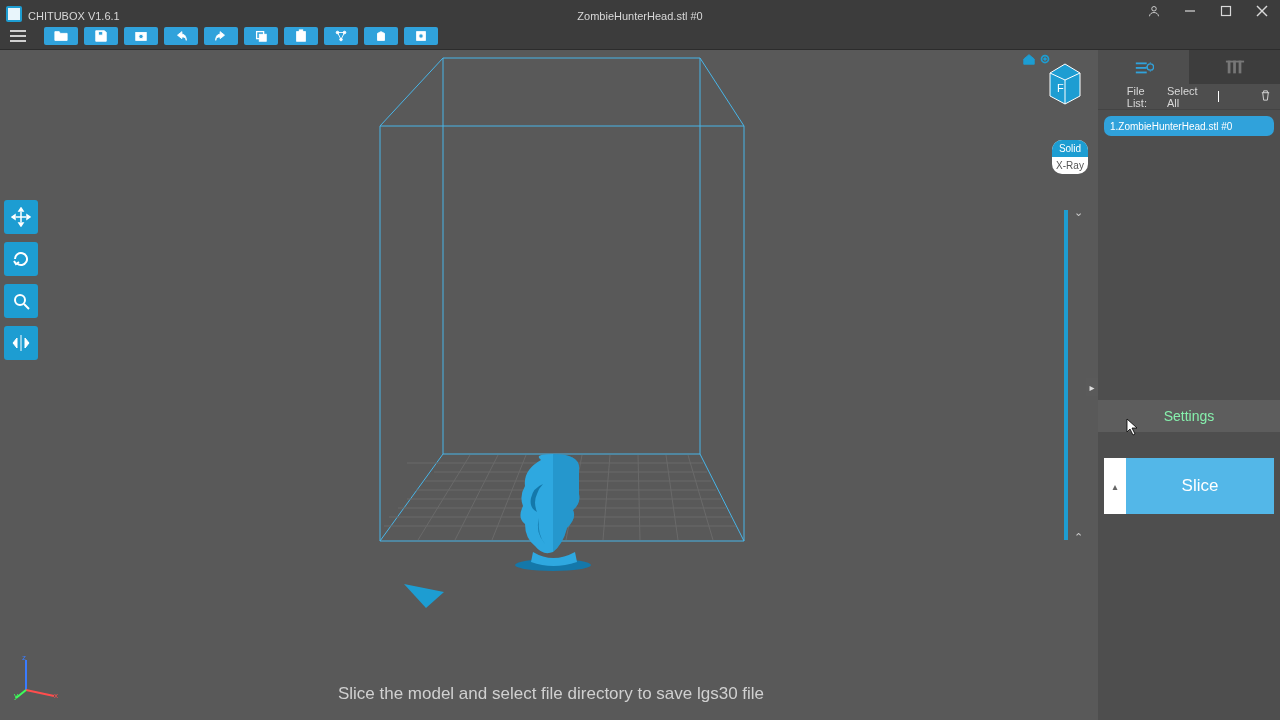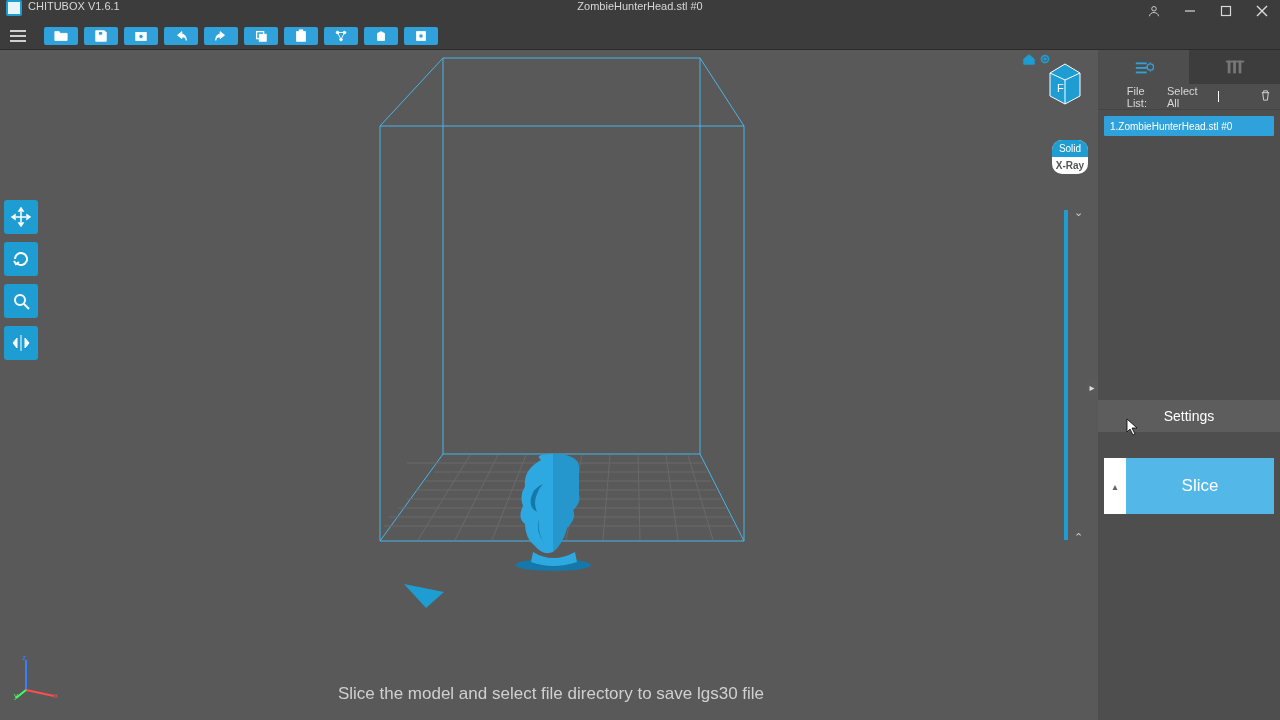--- a/index.html
+++ b/index.html
@@ -1,19 +1,19 @@
 <!DOCTYPE html>
 <html><head>
 <meta charset="utf-8">
 <style>
 * { margin: 0; padding: 0; box-sizing: border-box; font-family: "Segoe UI", Arial, sans-serif; }
 body { width: 1280px; height: 720px; background: #595959; overflow: hidden; position: relative; }
 
 
-.titlebar { height: 22px; background: #3c3c3c; display: flex; align-items: flex-start; color: #d8d8d8; font-size: 11px; position: relative; }
+.titlebar { height: 22px; background: #3c3c3c; display: flex; align-items: flex-end; color: #d8d8d8; font-size: 11px; position: relative; }
 .titlebar .app-icon { width: 16px; height: 16px; background: #1d9dd2; margin-left: 6px; border-radius: 2px; display:flex; align-items:center; justify-content:center;}
 .titlebar .app-name { margin-left: 6px; }
 .titlebar .doc-title { position: absolute; left: 50%; transform: translateX(-50%); }
 .titlebar .win-controls { margin-left: auto; display: flex; }
 .titlebar .win-btn { width: 36px; height: 22px; display:flex; align-items:center; justify-content:center; color:#d8d8d8; }
 .titlebar .win-btn svg { width:12px; height:12px; }
 
 
 .toolbar { height: 28px; background: #3c3c3c; display: flex; align-items: center; padding: 0 6px; gap: 6px; border-bottom: 1px solid #2c2c2c; }
 .hamburger { width: 24px; height: 20px; display:flex; flex-direction:column; justify-content:center; gap:3px; padding:0 4px; margin-right:8px; }
@@ -43,21 +43,21 @@
 
 .viewcube { position:absolute; right:190px; top:58px; width:50px; height:50px; }
 .viewcube svg path { stroke:#fff; fill:#1d9dd2; }
 .vc-icons { position:absolute; right:228px; top:52px; display:flex; gap:2px; }
 .vc-icons svg { width:14px; height:14px; fill:#1d9dd2; stroke:#1d9dd2;}
 
 
 .render-toggle { position:absolute; right:192px; top:140px; width:36px; background:#fff; border-radius:10px; overflow:hidden; font-size:10px; }
 .render-toggle div { padding:3px 0; text-align:center; }
 .render-toggle .active { background:#1d9dd2; color:#fff; }
-.render-toggle .inactive { color:#555;font-weight:bold; }
+.render-toggle .inactive { color:#555; }
 
 
 .layer-slider { position:absolute; right:200px; top:210px; width:20px; height:330px; }
 .layer-slider .track { position:absolute; left:4px; top:0; width:4px; height:100%; background:#1d9dd2; }
 .layer-slider .chev { position:absolute; left:14px; color:#ccc; font-size:11px; }
 .layer-slider .chev.top { top:-4px; }
 .layer-slider .chev.bot { bottom:-4px; }
 
 
 .right-panel { position:absolute; right:0; top:50px; width:182px; height:670px; background:#4e4e4e; }
@@ -66,25 +66,25 @@
 .rp-tab.active { background:#4e4e4e; }
 .rp-tab.inactive { background:#3d3d3d; }
 .rp-tab svg { width:20px; height:18px; }
 
 .file-header { height:26px; display:flex; align-items:center; padding:0 8px; font-size:11px; color:#d8d8d8; gap:20px; background:#4e4e4e; border-bottom:1px solid #444;}
 .file-header .label { margin-right:auto; }
 .file-header .sel-label { }
 .file-header .cbx { width:11px; height:11px; background:#fff; }
 .file-header .trash svg { width:13px; height:13px; stroke:#d8d8d8; fill:none;}
 
-.file-item { margin:6px 6px; height:20px; background:#30a2db; color:#fff; font-size:10px; display:flex; align-items:center; padding:0 6px; border-radius:1px; }
+.file-item { margin:6px 6px; height:20px; background:#30a2db; color:#fff; font-size:10px; display:flex; align-items:center; padding:0 6px; border-radius:7px; }
 
 .expand-tab { position:absolute; right:182px; top:378px; width:12px; height:18px; background:#5a5a5a; display:flex; align-items:center; justify-content:center; color:#ddd; font-size:10px; }
 
-.settings-btn { position:absolute; top:350px; left:0; right:0; height:32px; background:#5d5d5d; color:#ffffff; font-size:14px; display:flex; align-items:center; justify-content:center; }
+.settings-btn { position:absolute; top:350px; left:0; right:0; height:32px; background:#5d5d5d; color:#86efac; font-size:14px; display:flex; align-items:center; justify-content:center; }
 
 .slice-row { position:absolute; top:408px; left:6px; right:6px; height:56px; display:flex; }
 .slice-drop { width:22px; background:#fff; display:flex; align-items:center; justify-content:center; color:#666; font-size:10px; }
 .slice-btn { flex:1; background:#53b7e8; color:#fff; font-size:17px; display:flex; align-items:center; justify-content:center; }
 
 
 .cursor { position:absolute; right:140px; top:418px; }
 .cursor svg { width:14px; height:18px; }
 
 

